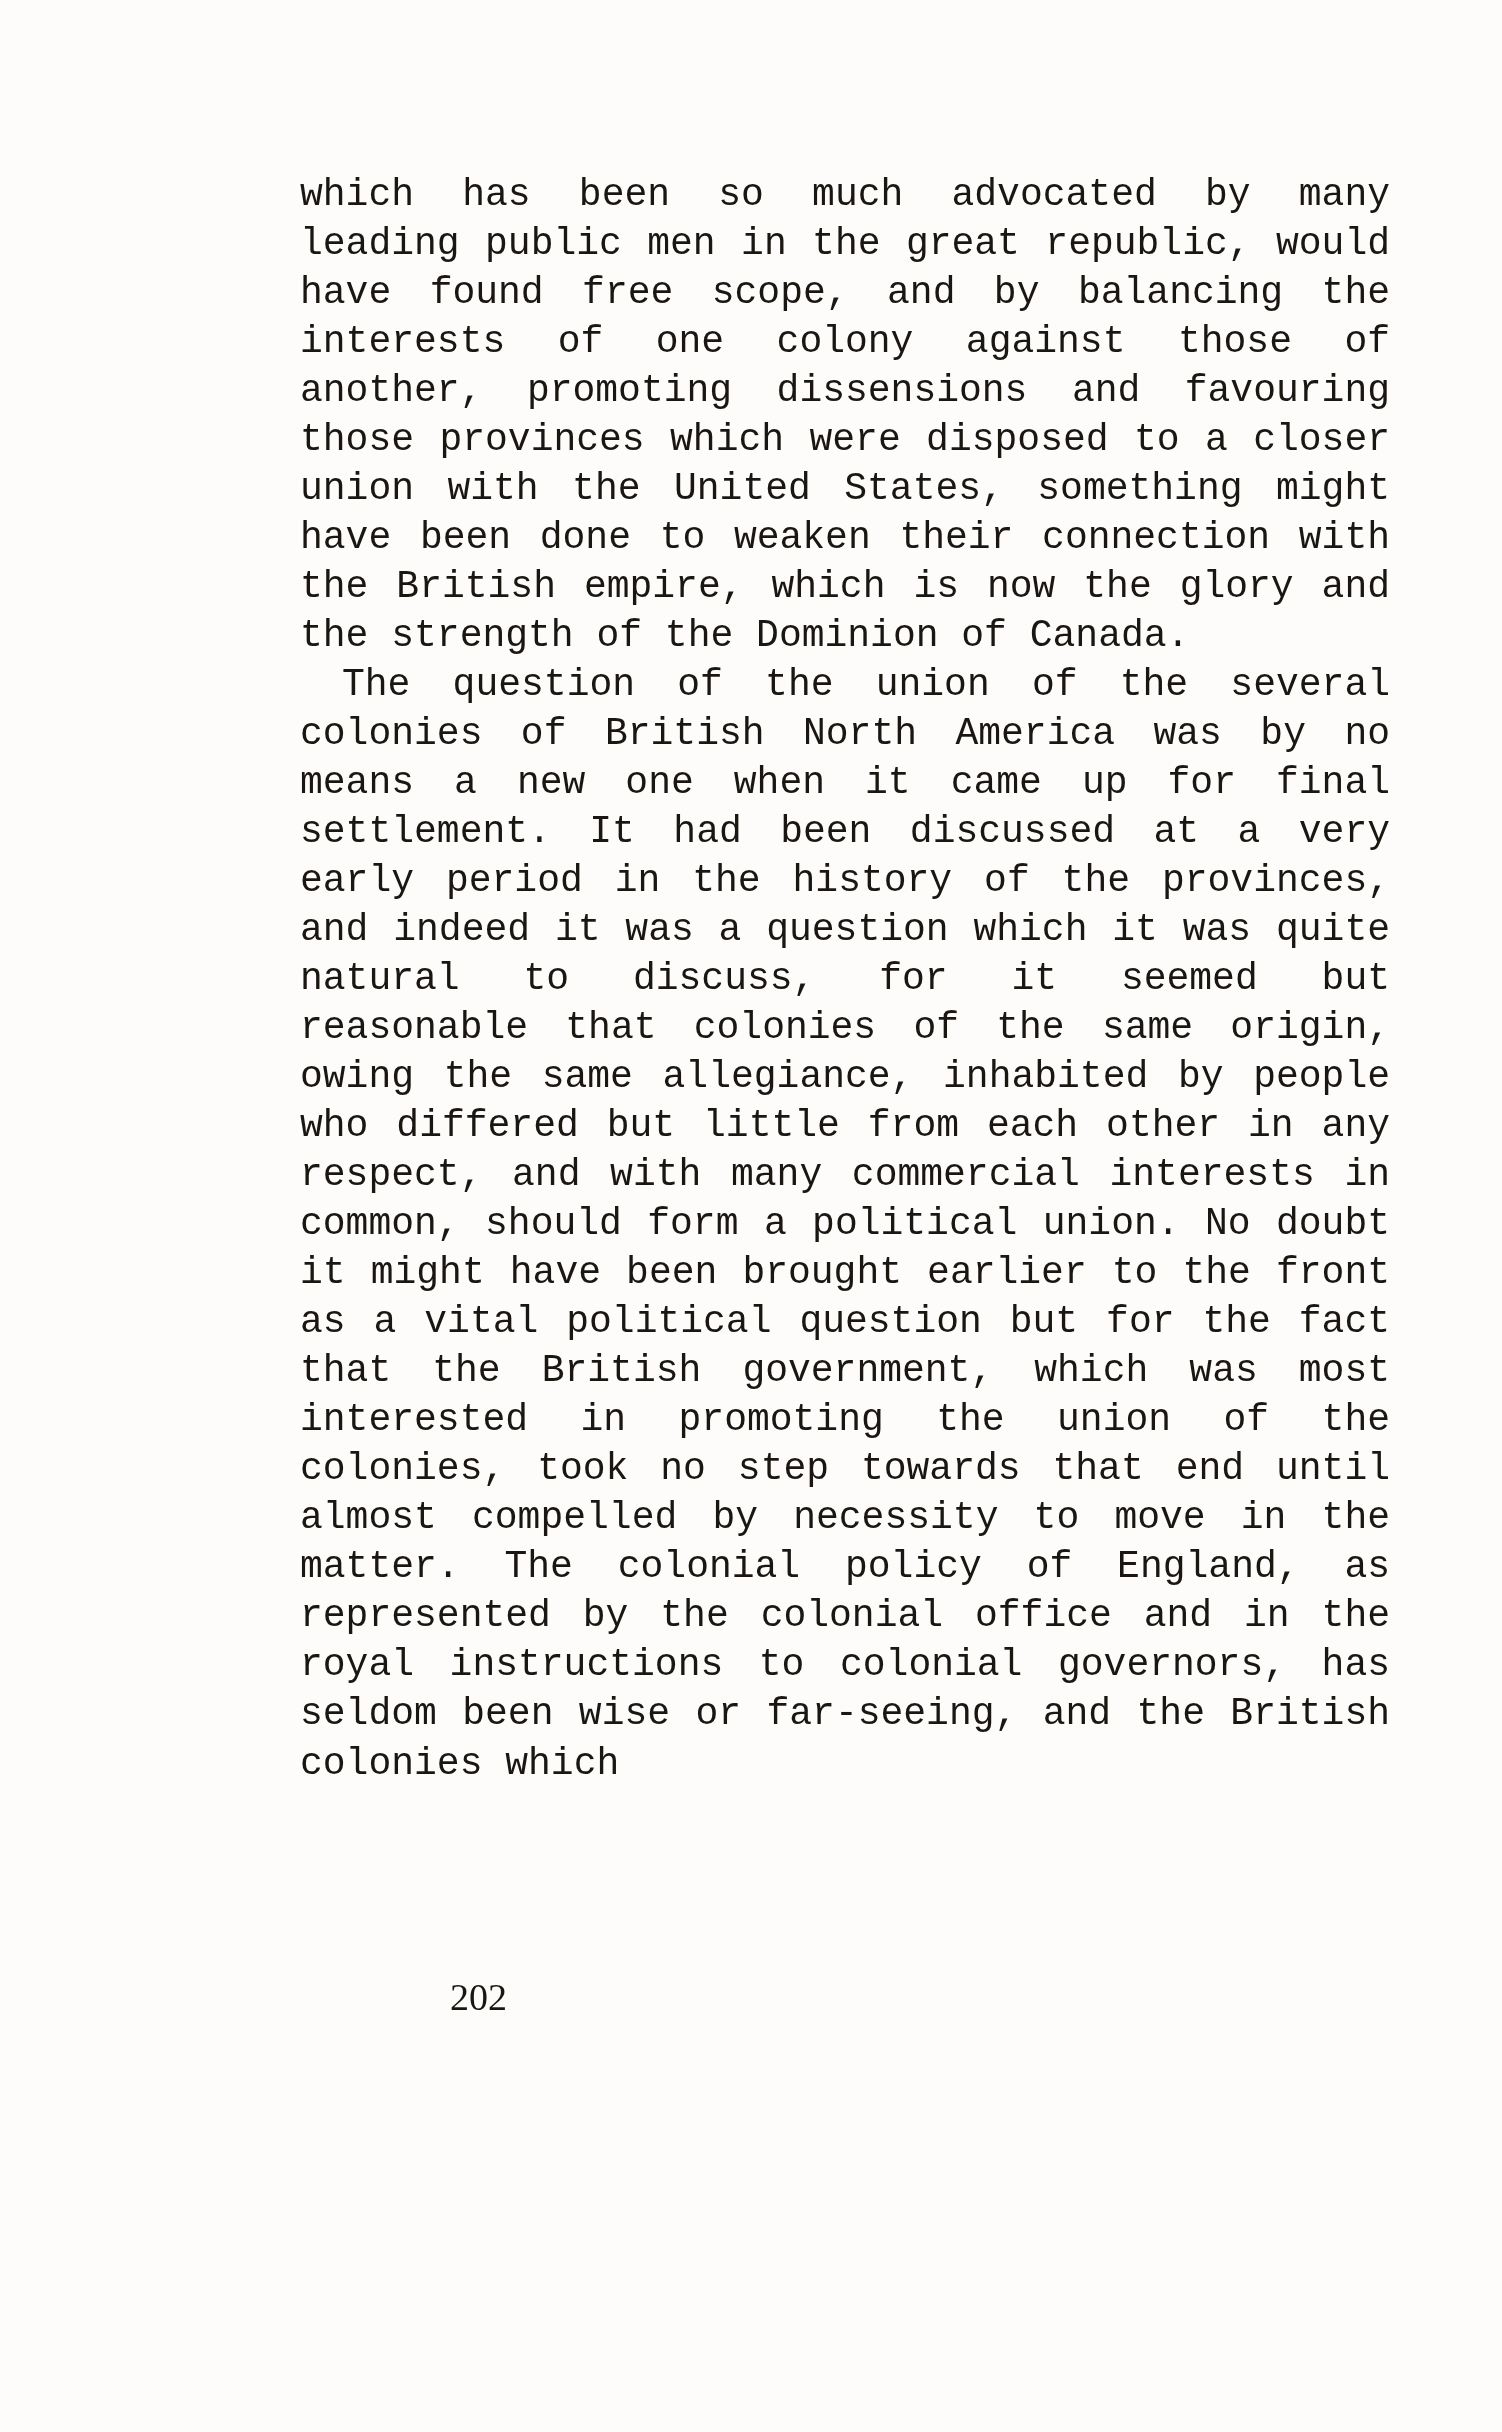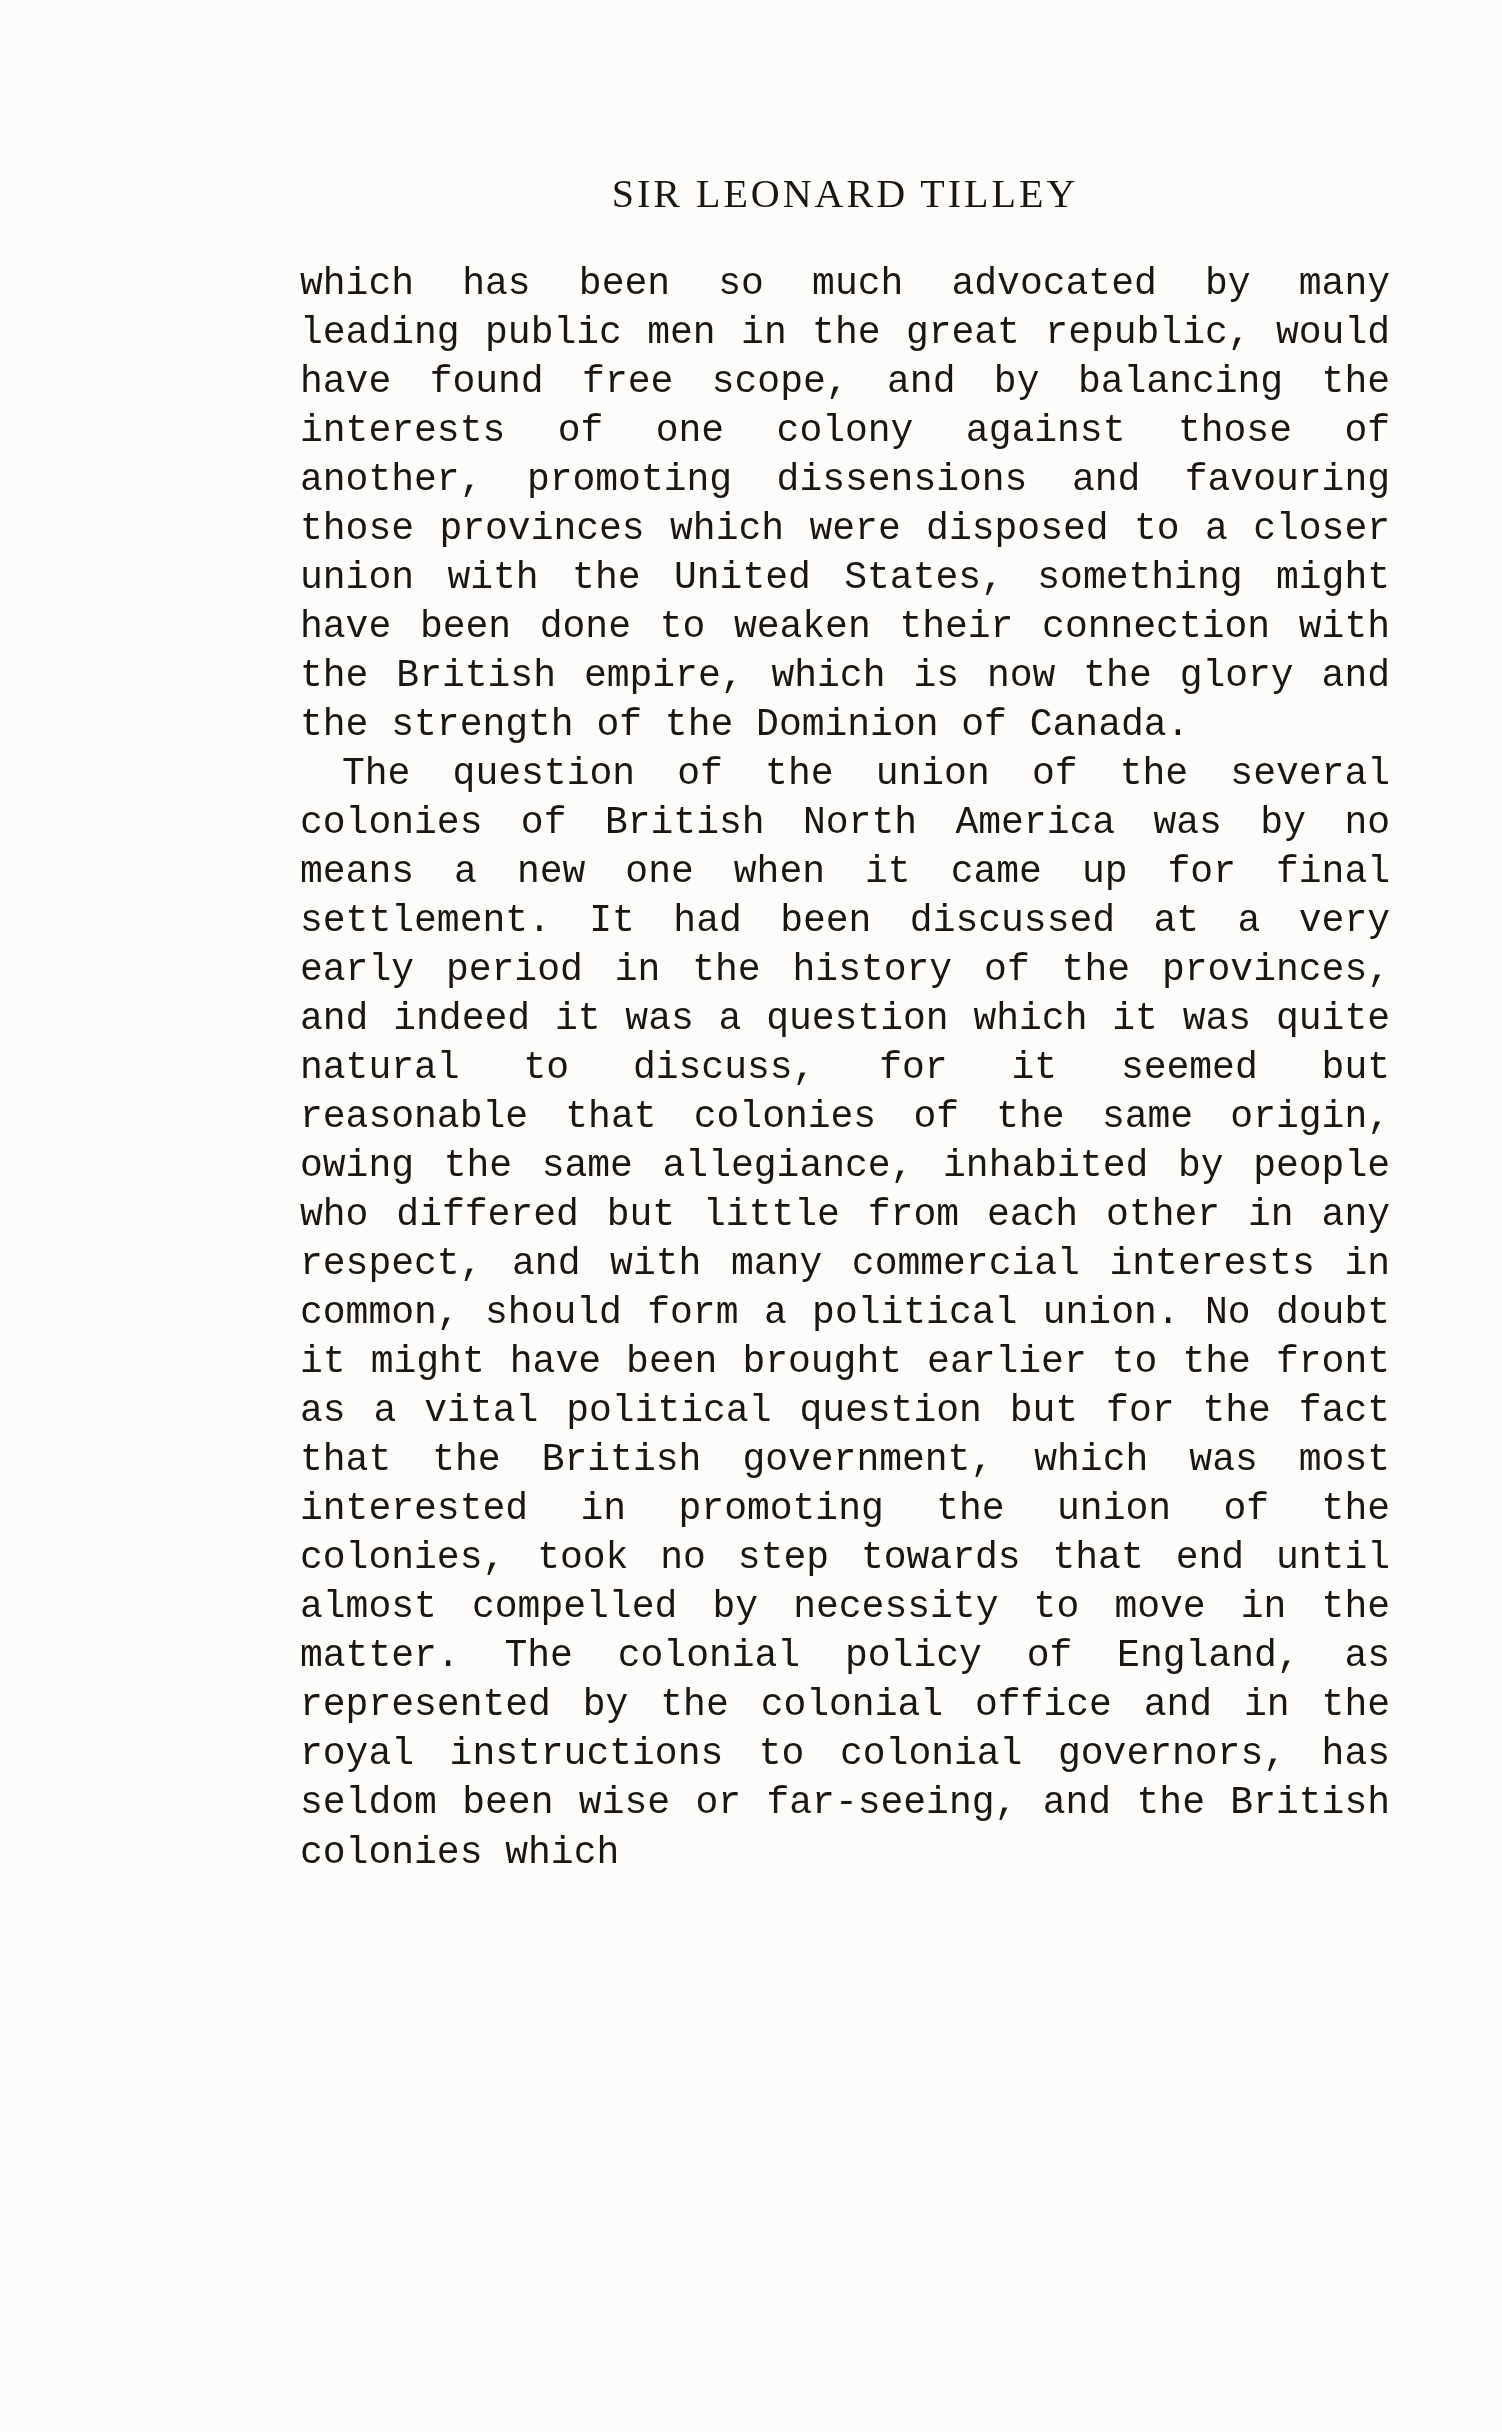--- a/index.html
+++ b/index.html
@@ -60,23 +60,25 @@
     margin-left: 150px;
   }
 </style>
 </head>
 <body>
 
 <div class="page">
 
   <div class="content">
 
-    <h1 class="running-head">SIR  LEONARD  TILLEY</h1>
 
     <div class="body-text">
       <p>which has been so much advocated by many leading public men in the great republic, would have found free scope, and by balancing the interests of one colony against those of another, promoting dissensions and favouring those provinces which were disposed to a closer union with the United States, something might have been done to weaken their connection with the British empire, which is now the glory and the strength of the Dominion of Canada.</p>
       <p class="indent">The question of the union of the several colonies of British North America was by no means a new one when it came up for final settlement. It had been discussed at a very early period in the history of the provinces, and indeed it was a question which it was quite natural to discuss, for it seemed but reasonable that colonies of the same origin, owing the same allegiance, inhabited by people who differed but little from each other in any respect, and with many commercial interests in common, should form a political union. No doubt it might have been brought earlier to the front as a vital political question but for the fact that the British government, which was most interested in promoting the union of the colonies, took no step towards that end until almost compelled by necessity to move in the matter. The colonial policy of England, as represented by the colonial office and in the royal instructions to colonial governors, has seldom been wise or far-seeing, and the British colonies which</p>
     </div>
 
   </div>
 
+  <div class="folio">
+    <span class="num">202</span>
+  </div>
 
 </div>
 
 </body></html>

